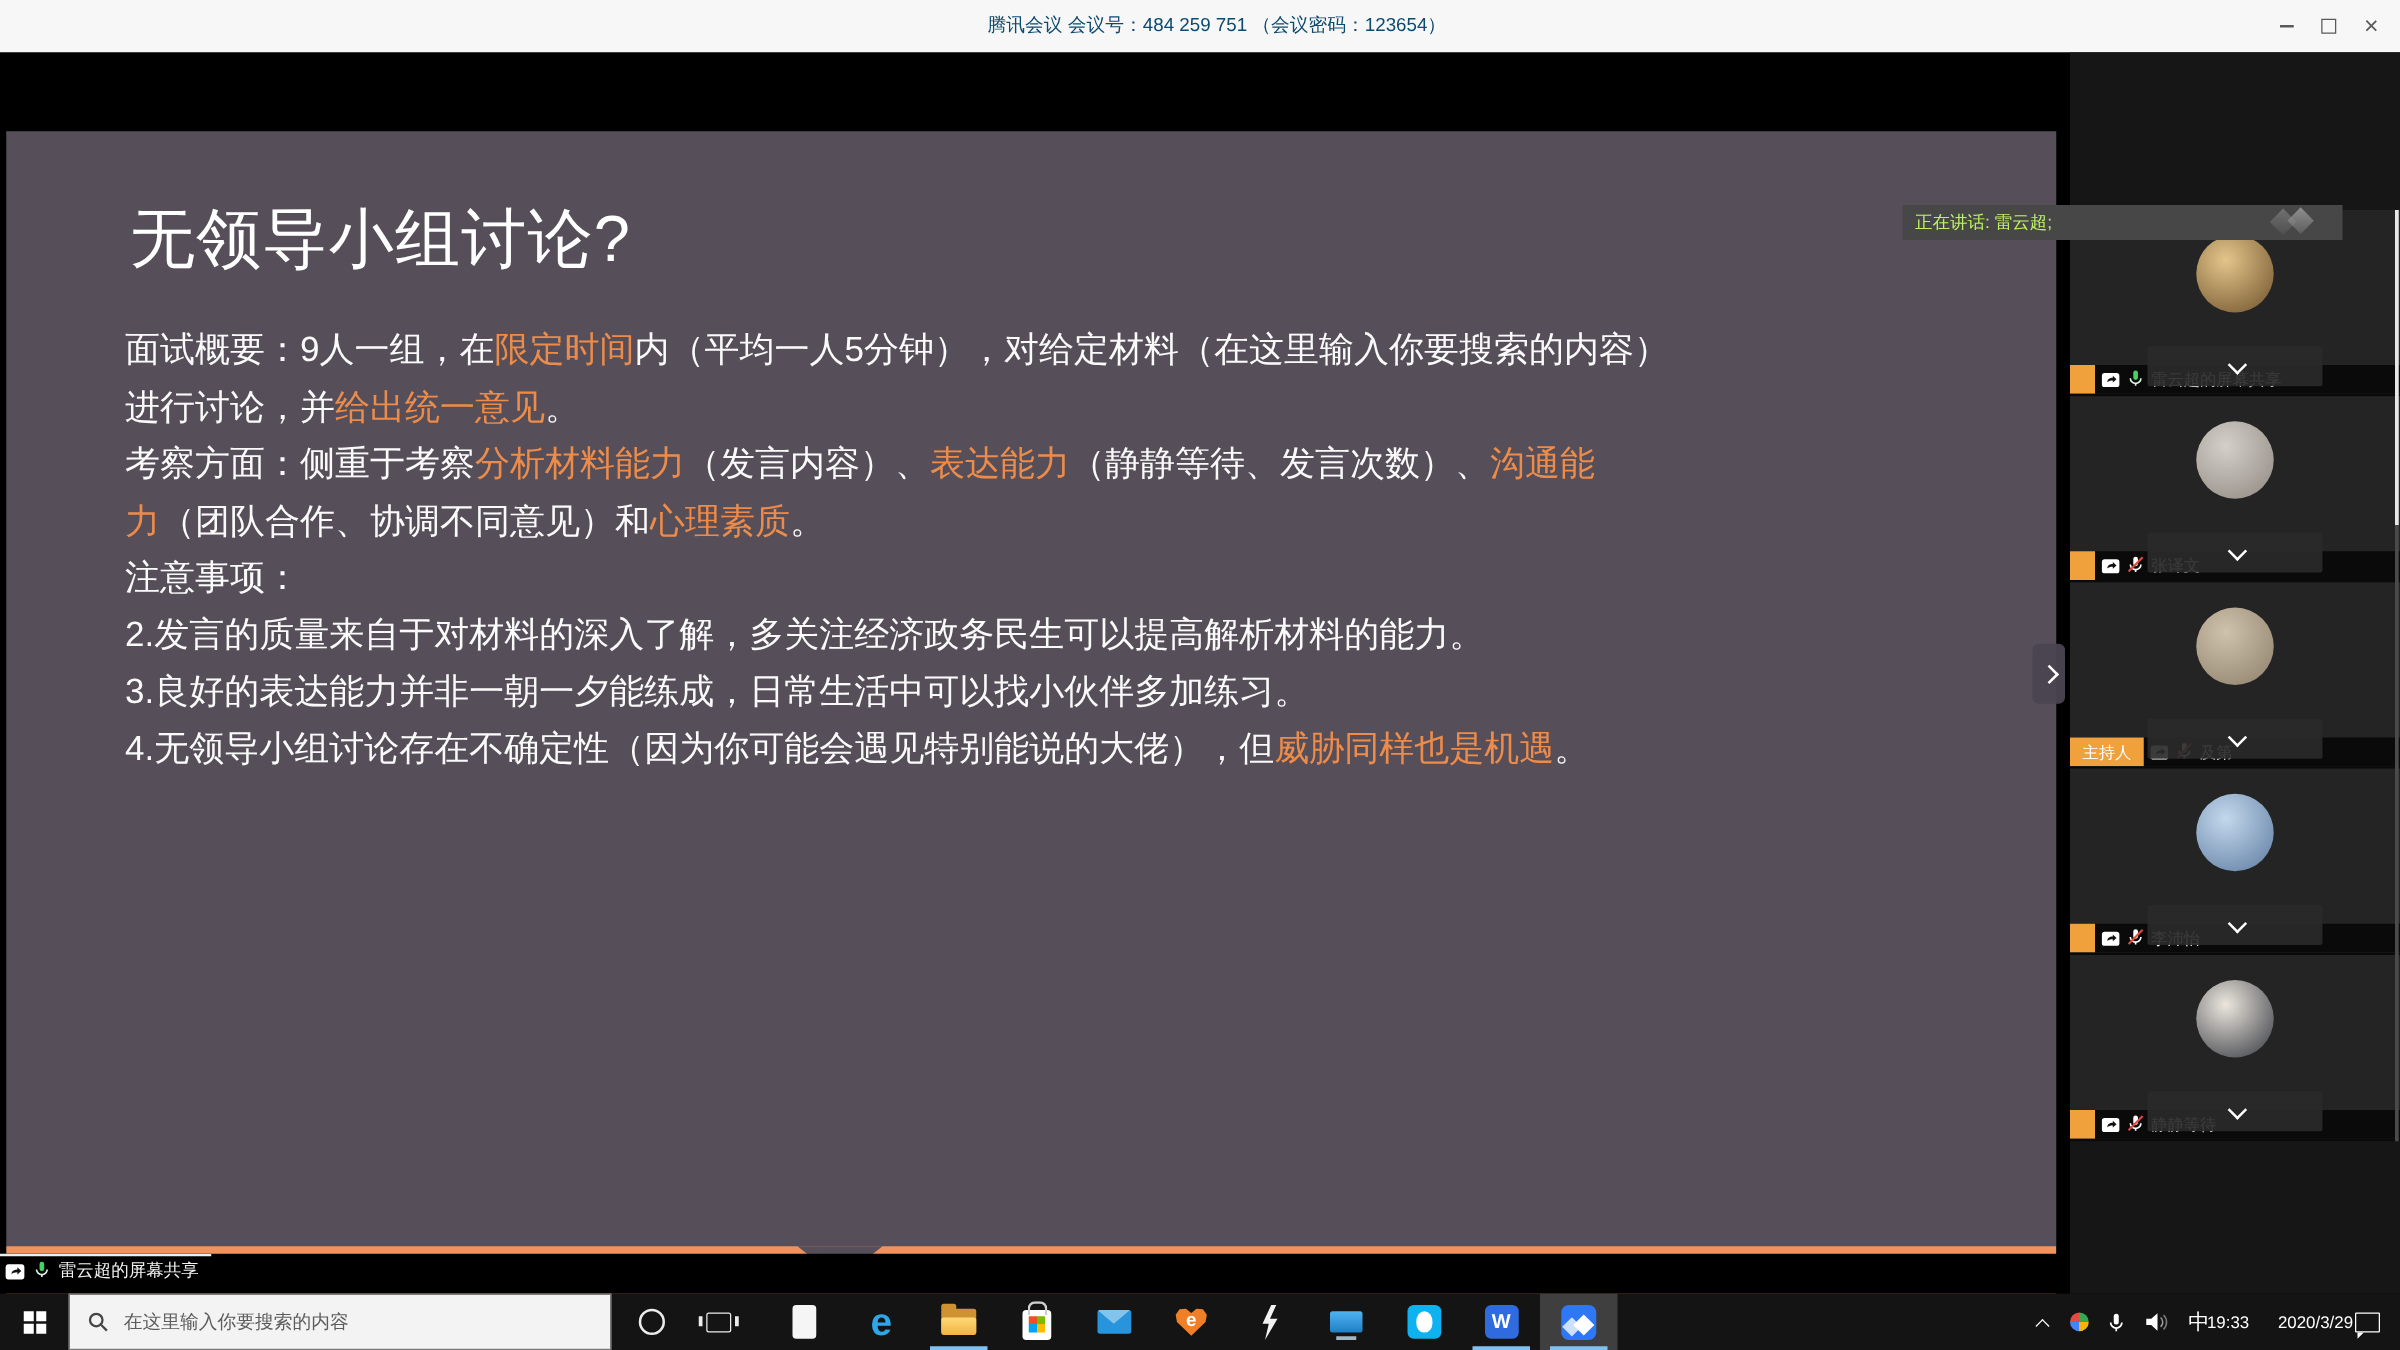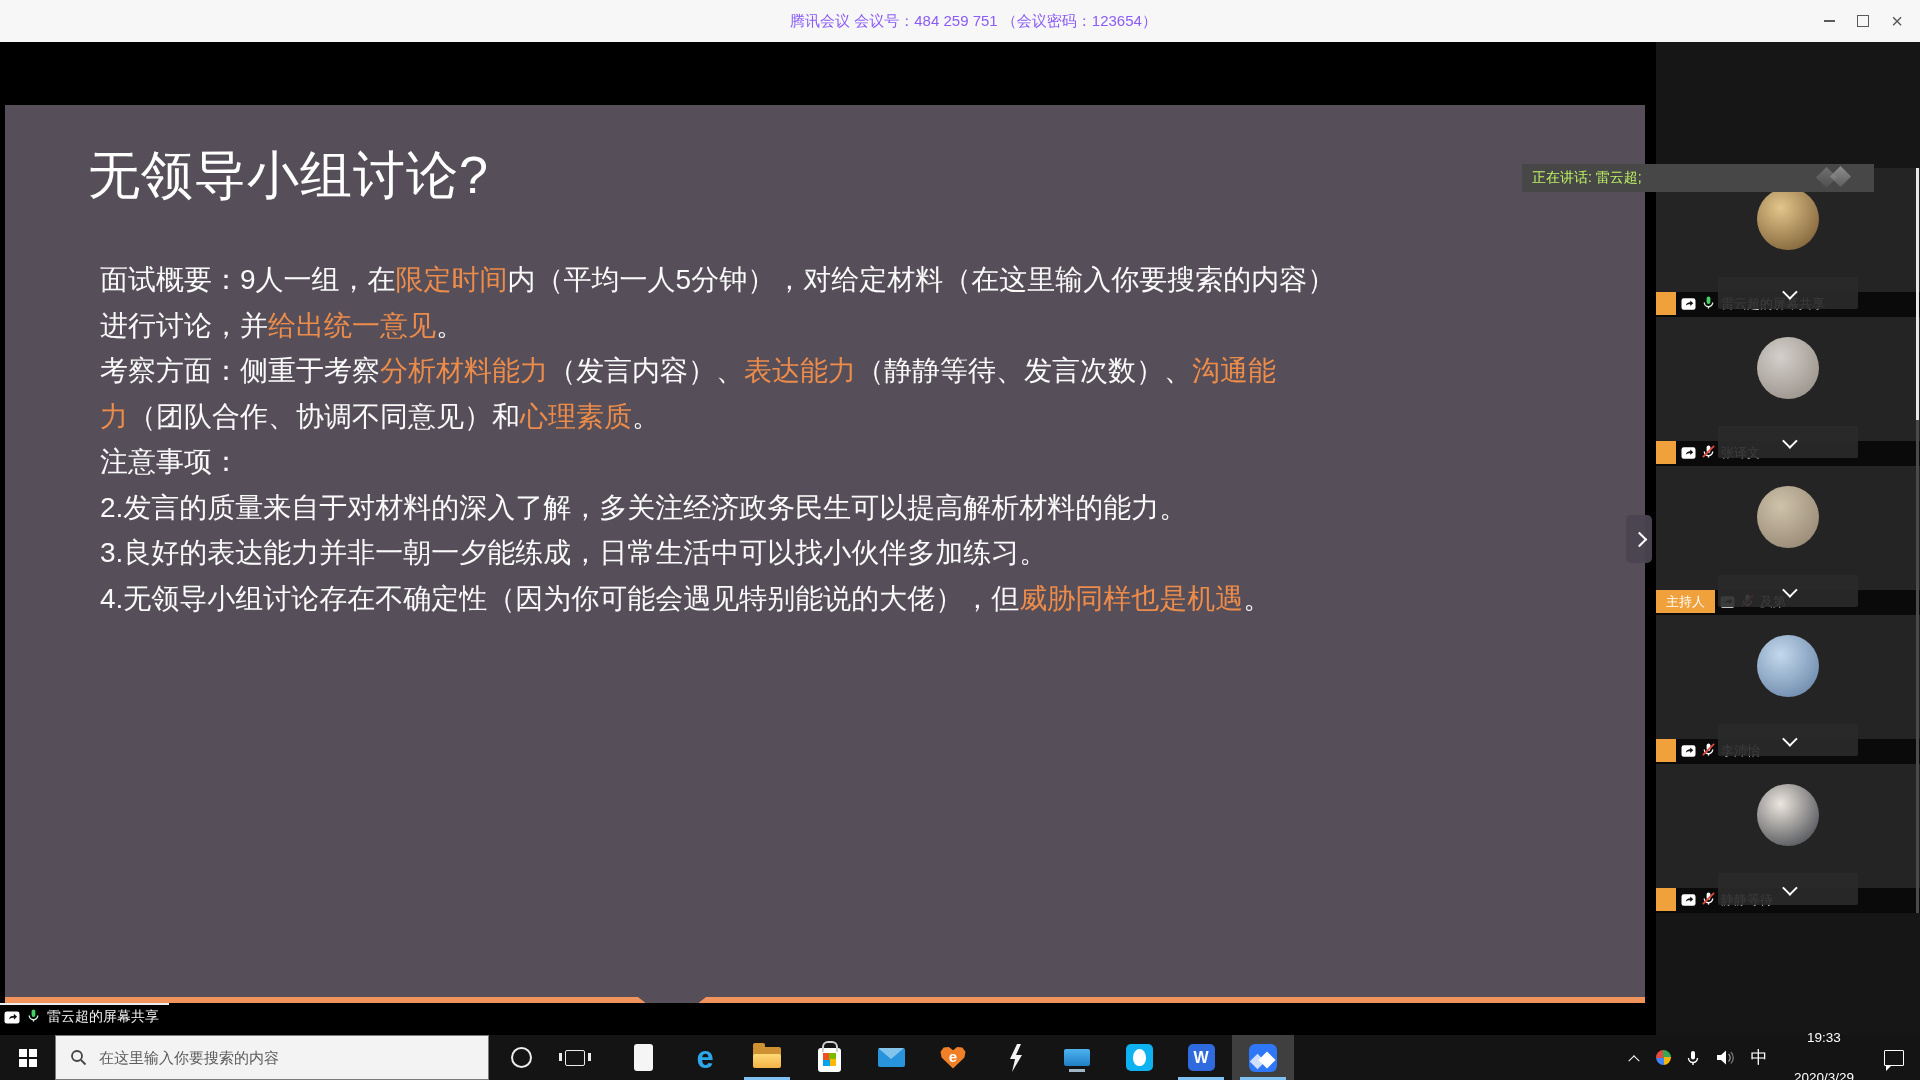--- a/index.html
+++ b/index.html
@@ -1,31 +1,31 @@
 <!DOCTYPE html>
 <html style="--slide-bg: #564F59; --accent: #ED8C4A; --band: #F0935C; --badge: #F0A13C;"><head>
 <meta charset="utf-8">
 <style>
   html,body{margin:0;padding:0;}
   body{width:1920px;height:1080px;position:relative;overflow:hidden;background:#000;
        font-family:"Liberation Sans","DejaVu Sans",sans-serif;}
   
   .titlebar{position:absolute;left:0;top:0;width:1920px;height:42px;background:#f7f7f7;}
   .titlebar .wtitle{position:absolute;left:0;right:0;top:0;height:42px;line-height:42px;
-       text-align:center;font-size:15px;color:#8b5cf6;margin-left:27px;}
+       text-align:center;font-size:15px;color:#0c4a6e;margin-left:27px;}
   .wctrls{position:absolute;right:6px;top:0;height:42px;display:flex;}
   .wbtn{width:34px;height:42px;display:flex;align-items:center;justify-content:center;color:#5a5a5a;}
   .min-glyph{width:11px;height:2px;background:#5a5a5a;}
   .restore-glyph{width:10px;height:10px;border:1.3px solid #5a5a5a;position:relative;background:#f7f7f7;}
   .restore-glyph::before{content:'';position:absolute;left:2px;top:-4px;width:10px;height:10px;border:1.3px solid #5a5a5a;z-index:-1;}
   .close-glyph{font-size:20px;line-height:20px;color:#5a5a5a;}
   
   .screen{position:absolute;left:0;top:42px;width:1920px;height:993px;background:#000;}
   .slide{position:absolute;left:5px;top:63px;width:1640px;height:940px;background:var(--slide-bg,#564F59);overflow:hidden;}
-  .slide h1{margin:0;padding:36px 0 0 83px;font-size:52px;font-weight:400;color:#fff;letter-spacing:1px;}
+  .slide h1{margin:16px;padding:36px 0 0 83px;font-size:52px;font-weight:400;color:#fff;letter-spacing:1px;}
   .slide-lines{position:absolute;left:95px;top:152px;right:40px;font-size:28px;color:#fafafa;}
   .line{line-height:45.5px;white-space:nowrap;}
   .line .orange{color:var(--accent,#ED8C4A);}
   .gap-lg{}
   .gap-sm{margin-top:16px;}
   .band{position:absolute;left:0;right:0;bottom:0;height:48px;background:var(--band,#F0935C);}
   .band::before{content:'';position:absolute;top:0;left:633px;width:0;height:0;
        border-left:34px solid transparent;border-right:34px solid transparent;
        border-top:27px solid var(--slide-bg,#564F59);}
   
@@ -116,21 +116,21 @@
   .ic-wps::before{content:'W';font:700 16px "Liberation Sans",sans-serif;color:#fff;}
   .ic-tencent-meeting{width:28px;height:28px;background:#2e77f6;border-radius:6px;overflow:hidden;position:relative;}
   .ic-tencent-meeting::before{content:'';position:absolute;left:3px;top:12px;width:11px;height:11px;transform:rotate(45deg);background:#cfe0ff;}
   .ic-tencent-meeting::after{content:'';position:absolute;left:12px;top:10px;width:12px;height:12px;transform:rotate(45deg);background:#fff;}
   
   .tray{position:absolute;right:4px;top:0;height:45px;display:flex;align-items:center;}
   .tray .titem{height:45px;display:flex;align-items:center;justify-content:center;}
   .pinwheel{width:15px;height:15px;border-radius:50%;
        background:conic-gradient(#35a854 0 25%,#f6b50b 0 50%,#4285f4 0 75%,#e5493f 0);}
   .ime{color:#fff;font-size:17px;}
-  .clock{display:flex;flex-direction:column;align-items:center;justify-content:center;color:#fff;font-size:13.5px;line-height:17px;gap:23px;}
+  .clock{display:flex;flex-direction:row;align-items:center;justify-content:center;color:#fff;font-size:13.5px;line-height:17px;gap:23px;}
   .action{width:18px;height:14px;border:1.6px solid #fff;border-radius:1px;position:relative;}
   .action::after{content:'';position:absolute;left:1px;bottom:-6px;width:0;height:0;
        border-top:5px solid #fff;border-right:5px solid transparent;}
 </style>
 </head>
 <body>
 
 <div class="titlebar">
   <div class="wtitle">腾讯会议 会议号：484 259 751 （会议密码：123654）</div>
   <div class="wctrls">

